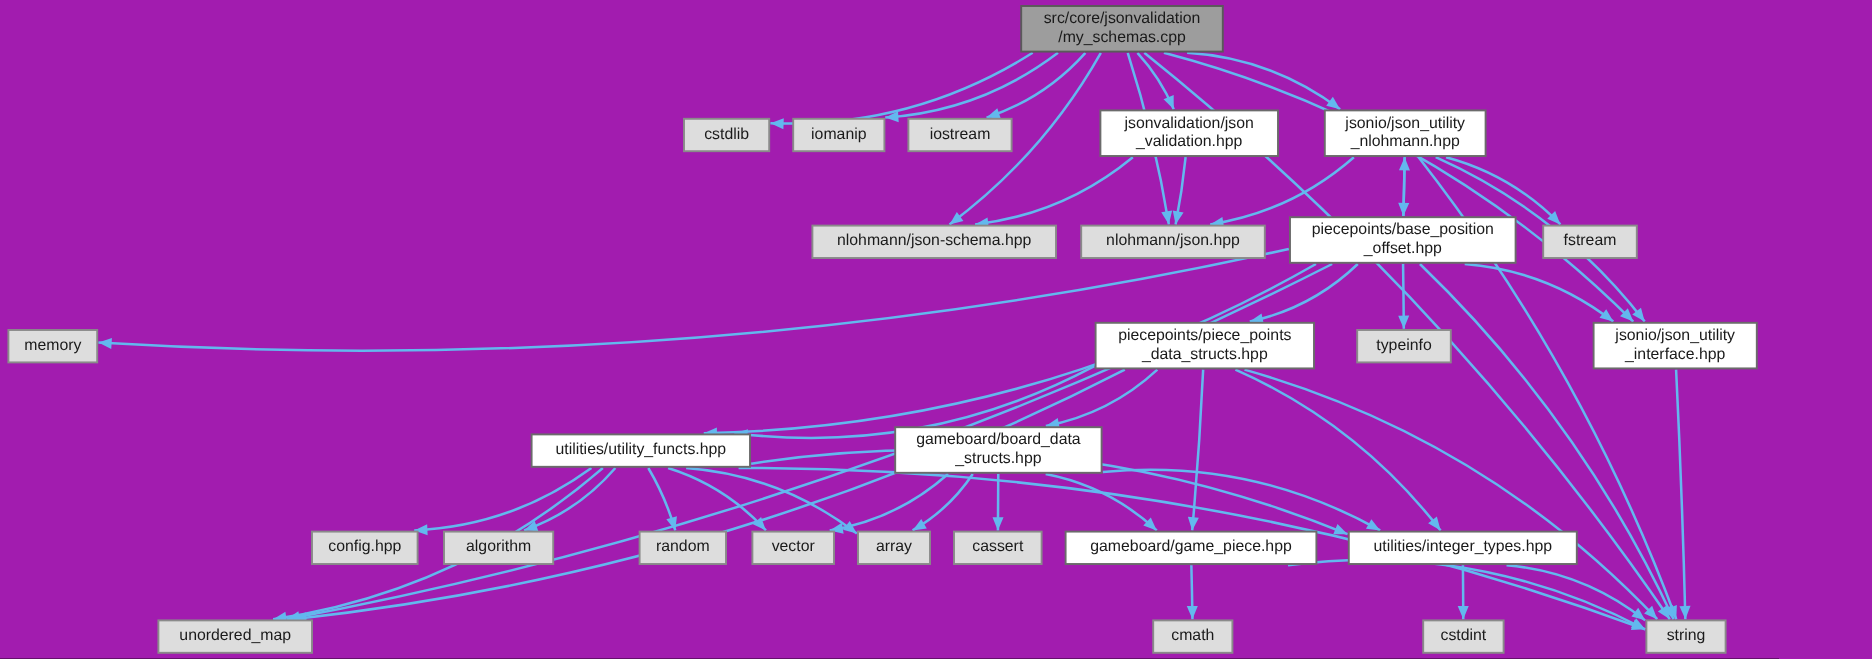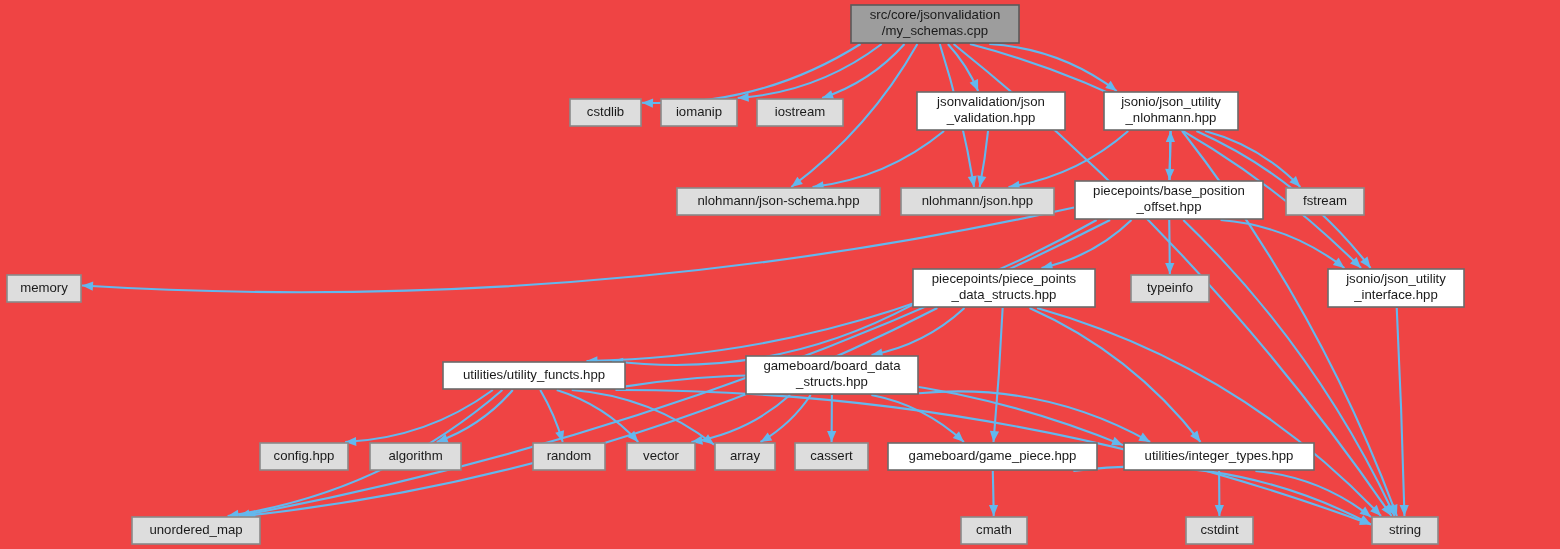--- a/index.html
+++ b/index.html
@@ -1,16 +1,16 @@
 <!DOCTYPE html>
 <html><head>
 <meta charset="utf-8">
 <style>
   html,body{margin:0;padding:0;background:#000;}
-  #graph-root{position:relative;width:1560px;height:549px;background:#ef4444;
+  #graph-root{position:relative;width:1560px;height:549px;background:#a21caf;
     font-family:"Liberation Sans",sans-serif;overflow:hidden;}
   svg{position:absolute;top:0;left:0;width:1560px;height:549px;}
   .node-label{font-size:13.2px;fill:#1a1a1a;font-family:"Liberation Sans",sans-serif;
     text-anchor:middle;dominant-baseline:middle;}
   .edge{fill:none;stroke:#63b8ee;stroke-width:2.1;}
   .arrow{fill:#63b8ee;}
   .box-gray{fill:#dddddd;stroke:#8a8a8a;stroke-width:1.6;}
   .box-white{fill:#ffffff;stroke:#6b6b6b;stroke-width:1.6;}
   .box-root{fill:#9d9d9d;stroke:#5a5a5a;stroke-width:1.6;}
 </style>

